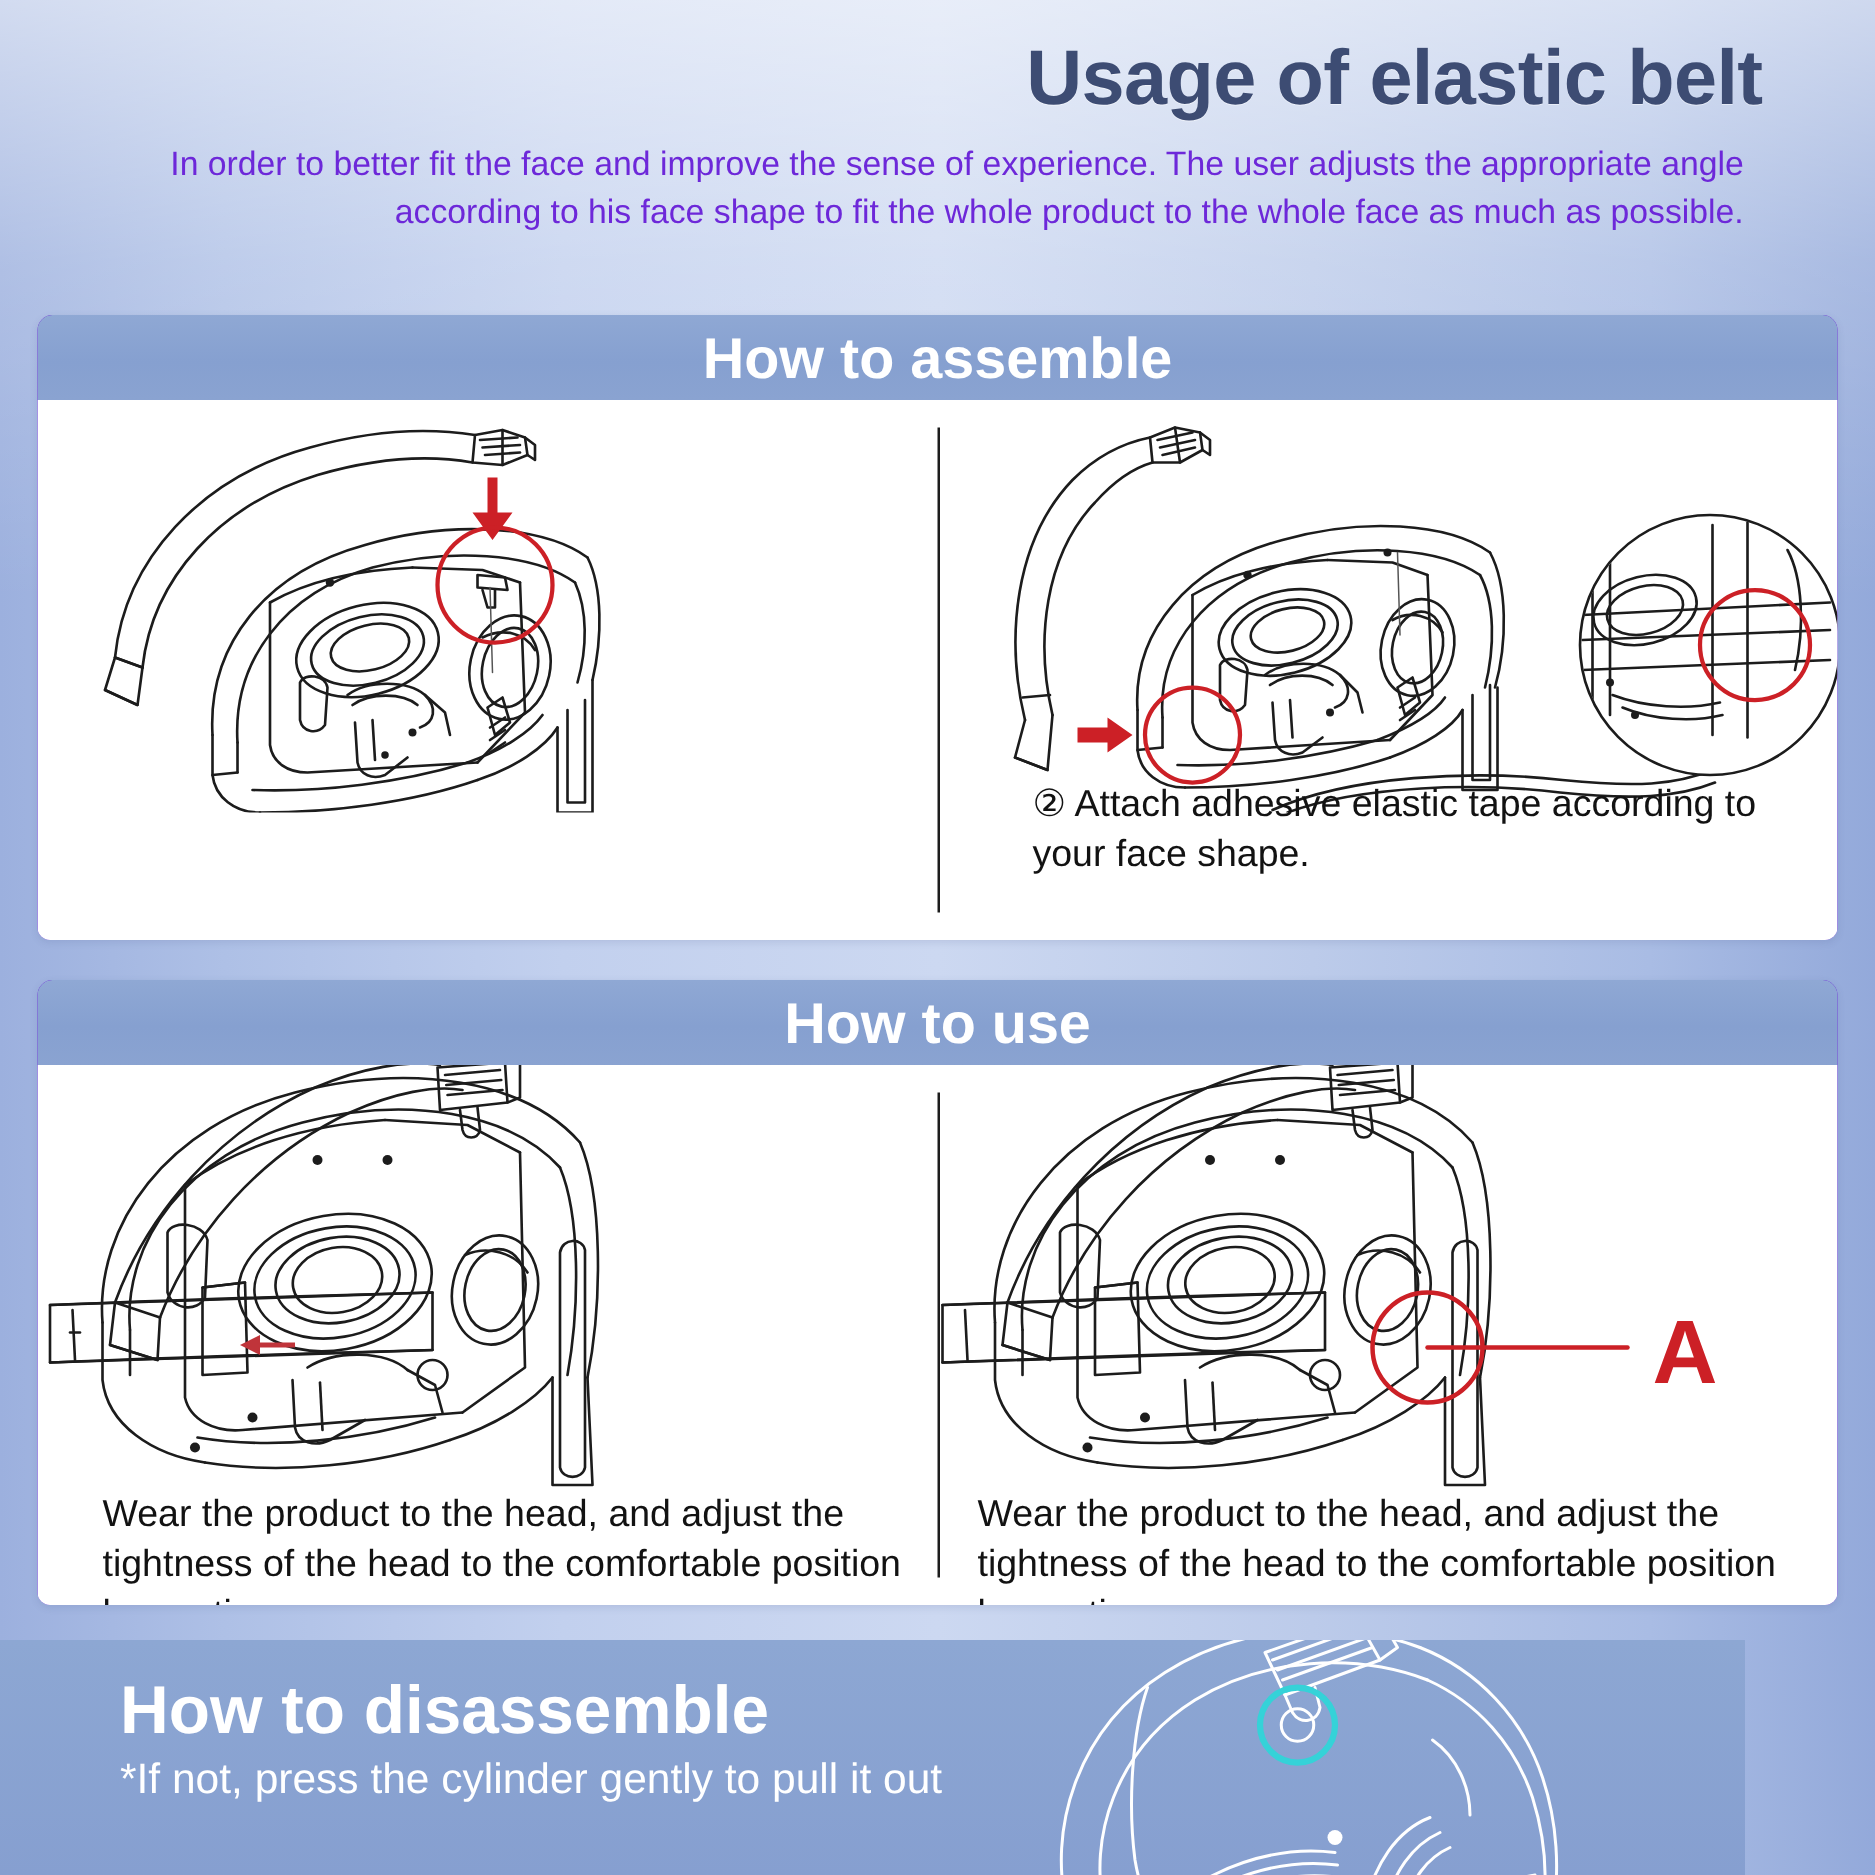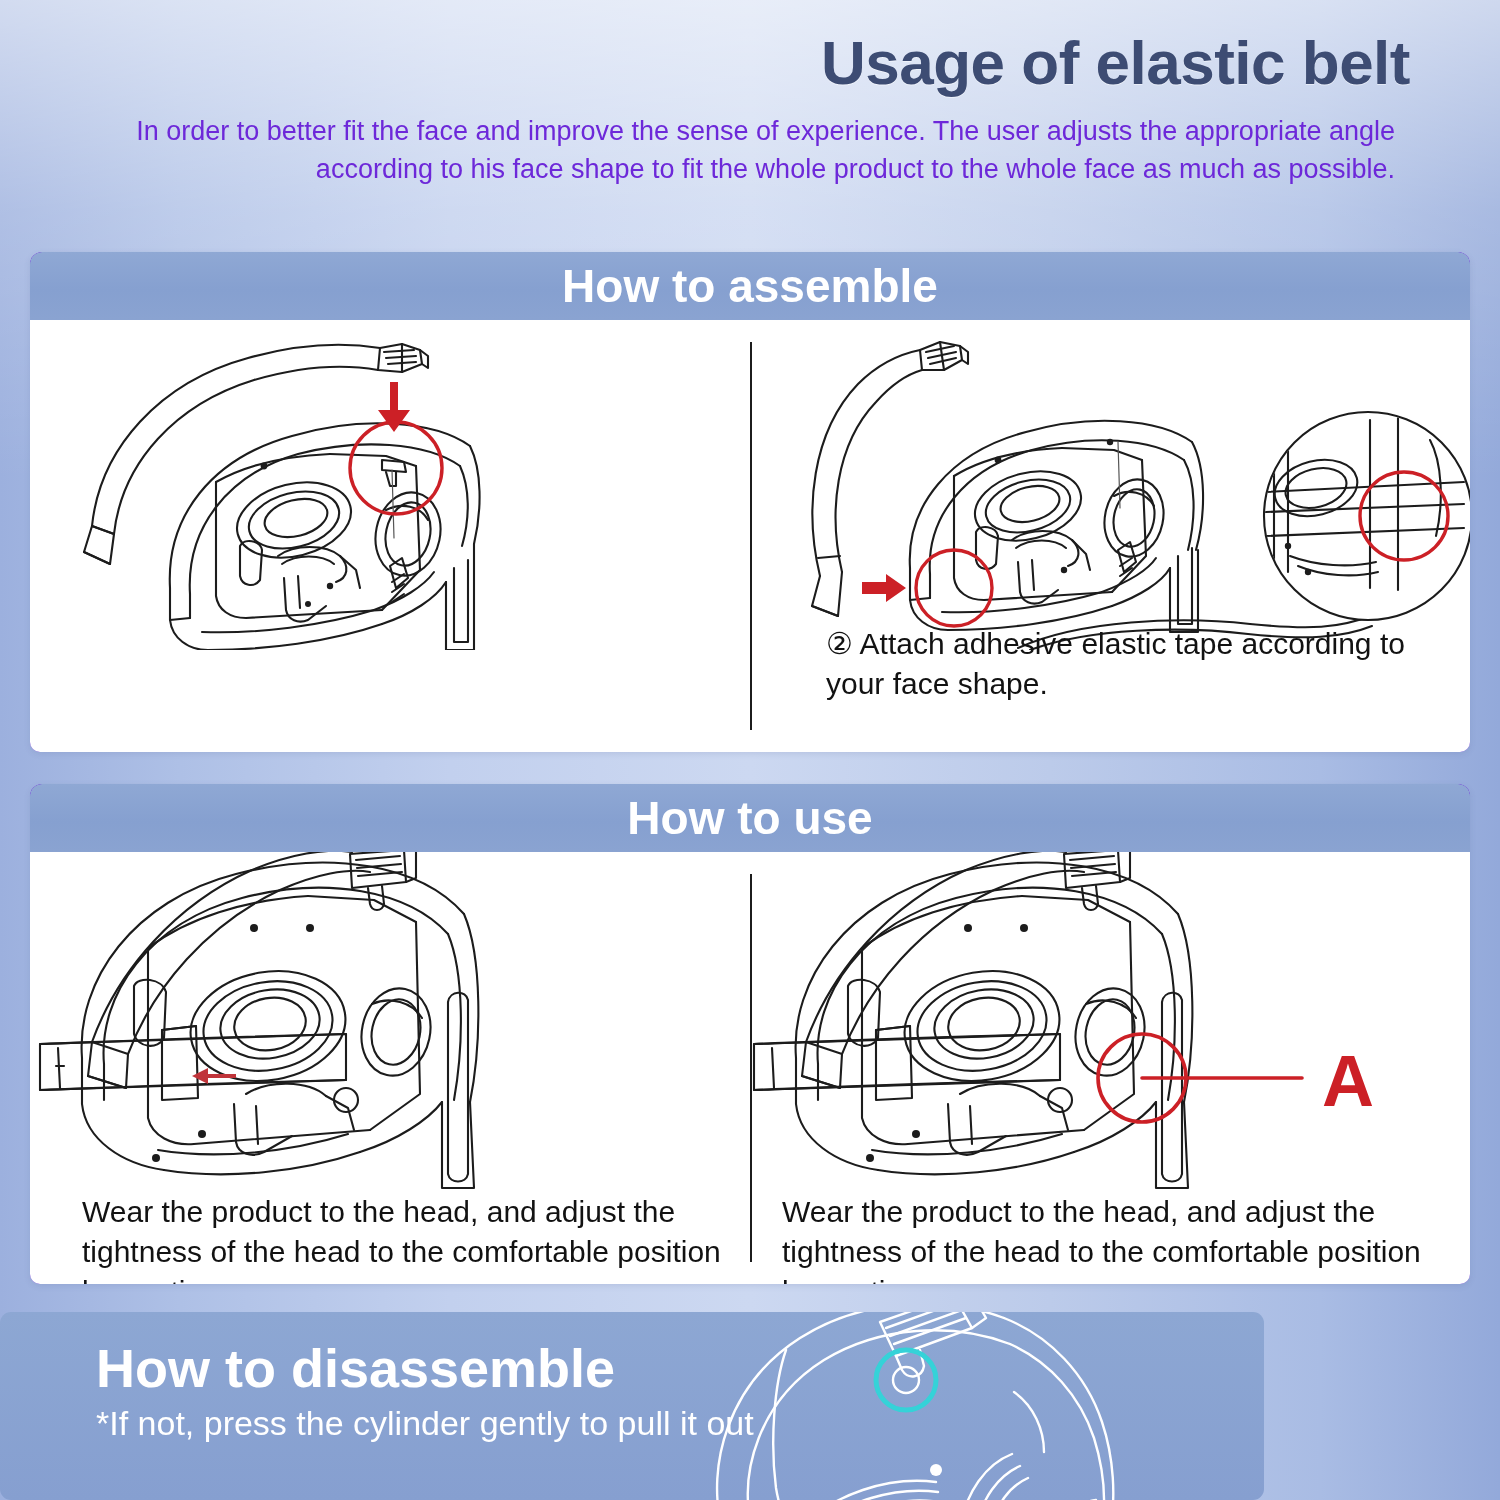--- a/index.html
+++ b/index.html
@@ -120,25 +120,24 @@
   .caption-assemble-left  { top: 324px; left: 58px;  width: 620px; }
   .caption-assemble-right { top: 304px; left: 38px;  width: 600px; margin-left: 38px; }
   .caption-use-left       { top: 340px; left: 52px;  width: 640px; }
   .caption-use-right      { top: 340px; left: 32px;  width: 640px; }
 
   
   .bottom-band {
     position: absolute;
     left: 0;
     top: 1312px;
-    width: 1264px;
+    width: 1396px;
     height: 188px;
     background: linear-gradient(to bottom, #8da7d3 0%, #869fd0 100%);
     overflow: hidden;
-    border-radius: 11px;
   }
   .bottom-text {
     position: absolute;
     left: 96px;
     top: 28px;
     width: 900px;
   }
   .bottom-title {
     font-size: 54px;
     font-weight: 700;

